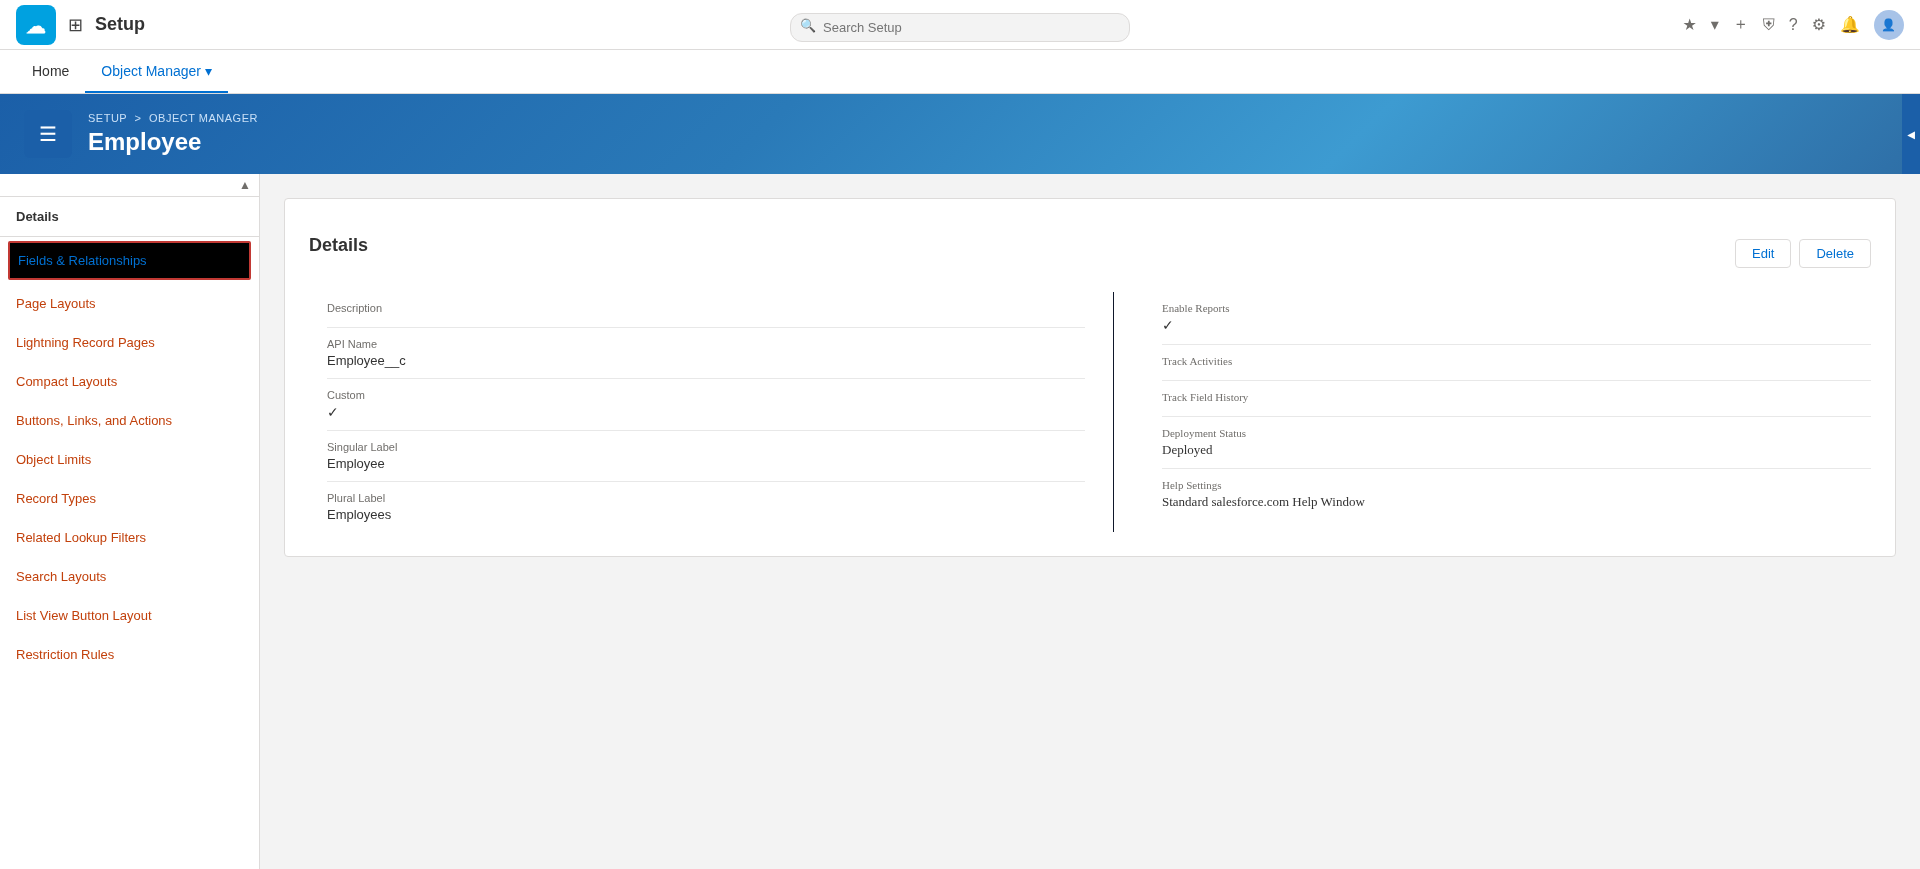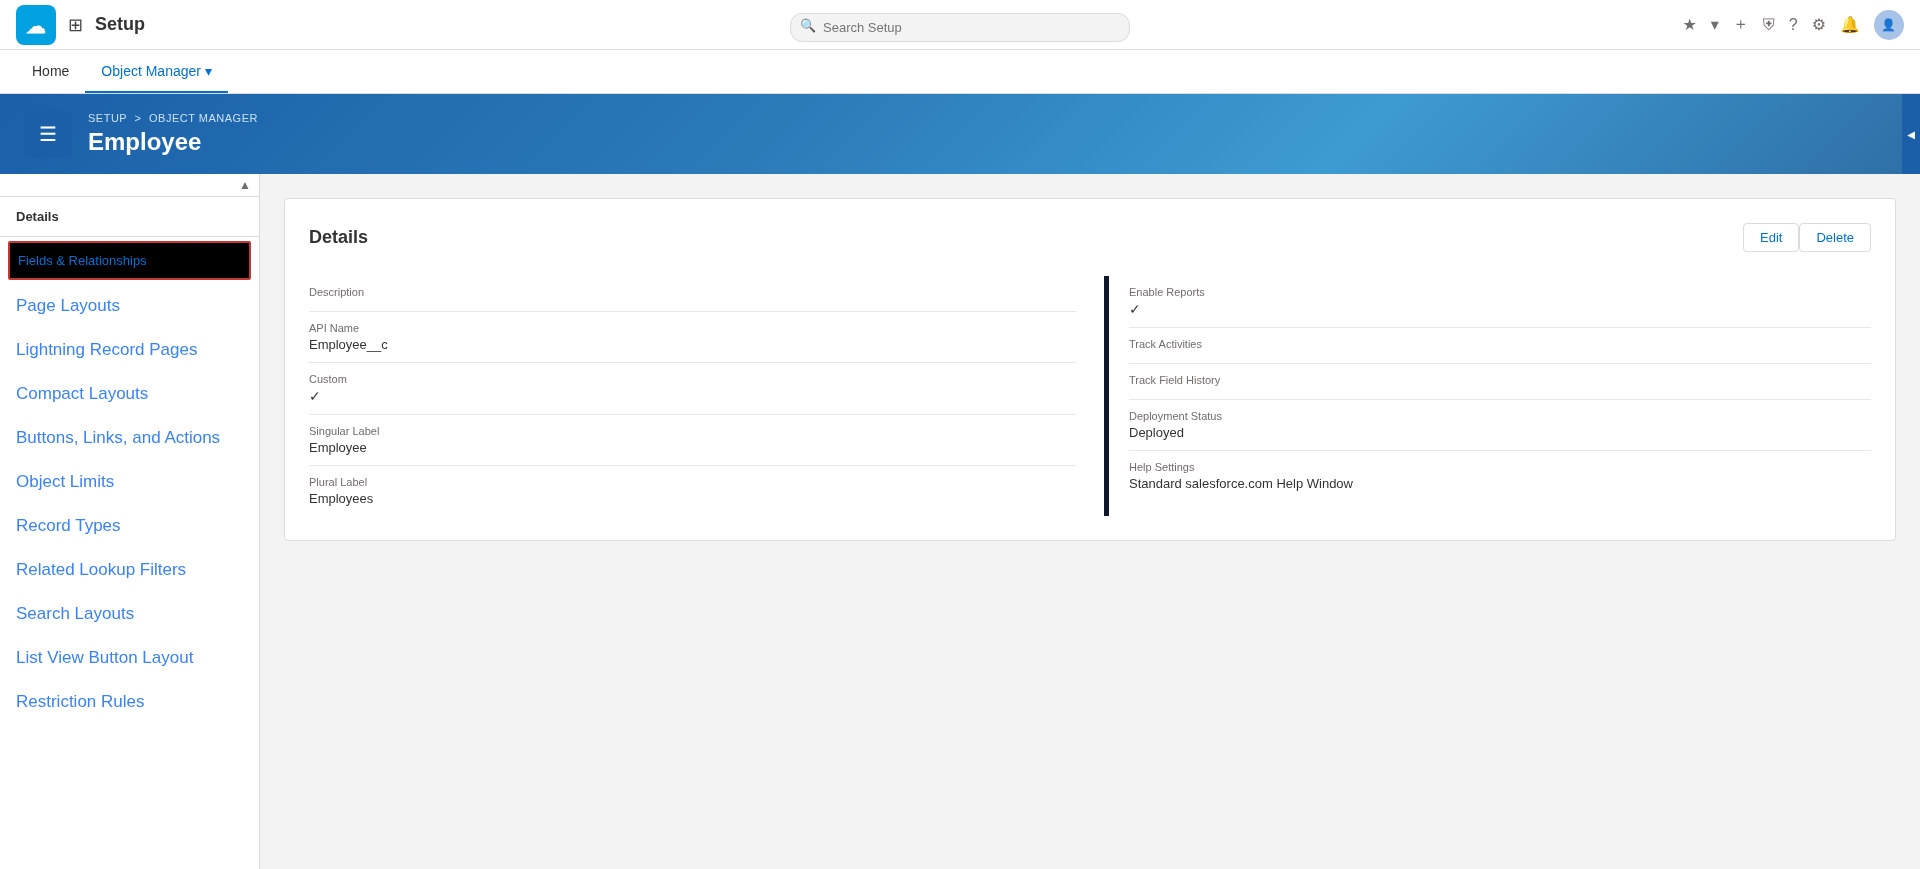--- a/index.html
+++ b/index.html
@@ -190,22 +190,22 @@
       border: 2px solid #c23934;
       border-radius: 2px;
       color: #0070d2;
       background: #000000;
       margin: 4px 8px;
       padding: 10px 8px;
     }
     .sidebar-item-plain {
       padding: 12px 16px;
       cursor: pointer;
-      color: #3b82f6;
-      font-size: 17px;
+      color: #c2410c;
+      font-size: 13px;
       display: block;
     }
     .sidebar-label {
       font-size: 13px;
       font-weight: 700;
       padding: 12px 16px;
       color: #333;
       border-bottom: 1px solid #dddbda;
     }
 
@@ -225,21 +225,21 @@
       display: flex;
       justify-content: space-between;
       align-items: center;
       margin-bottom: 24px;
     }
     .detail-title {
       font-size: 18px;
       font-weight: 600;
       color: #333;
     }
-    .btn-group { display: flex; gap: 0; }
+    .btn-group { display: flex; gap: 8px; margin-top: 16px; }
     .btn {
       padding: 6px 16px;
       border: 1px solid #dddbda;
       border-radius: 4px;
       background: #fff;
       color: #0070d2;
       font-size: 13px;
       cursor: pointer;
     }
     .field-row {
@@ -254,24 +254,26 @@
     }
     .field-value {
       font-size: 13px;
       color: #333;
     }
     .checkmark { font-size: 14px; color: #333; }
     .two-col-grid {
       display: grid;
       grid-template-columns: 1fr 1fr;
       gap: 0 28px;
+      margin-left: 18px;
     }
     .col-divider {
-      border-left: 5px solid #0f172a;
-      padding-left: 20px;
+      border-left: 1px solid #0f172a;
+      padding-left: 48px;
+      font-family: Liberation Serif, serif;
     }
   </style>
 </head>
 <body>
 
 <div class="top-nav">
   <div class="top-nav-left">
 
     <svg class="salesforce-logo" viewBox="0 0 40 40" xmlns="http://www.w3.org/2000/svg">
       <rect width="40" height="40" rx="8" fill="#00a1e0"></rect>

